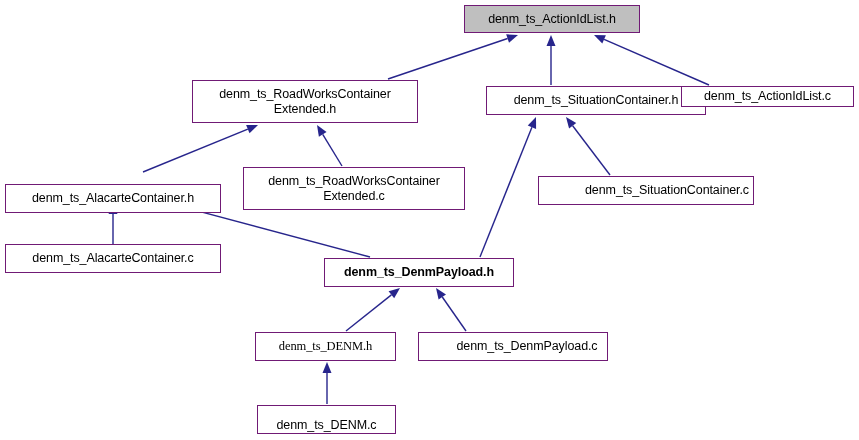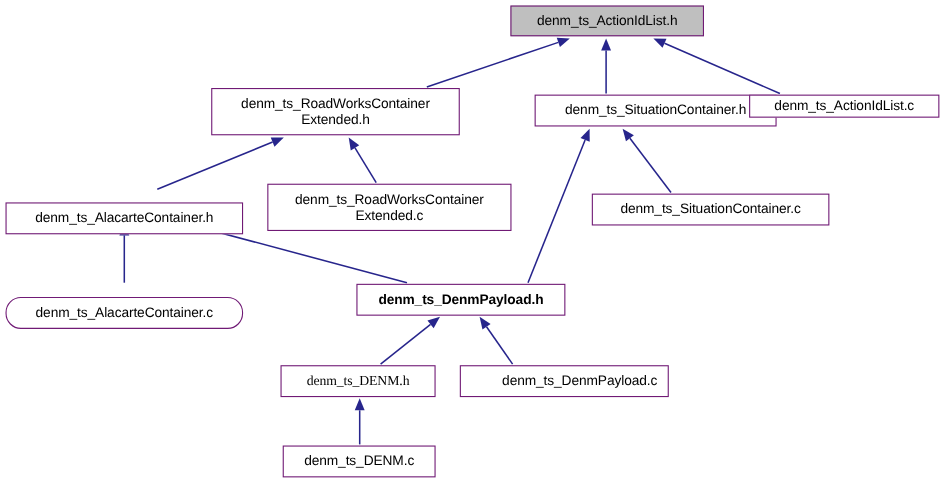--- a/index.html
+++ b/index.html
@@ -107,21 +107,21 @@
 
   <div id="node-layer">
       <div class="node highlight" style="left: 464px; top: 5px; width: 176px; height: 28px;"><span class="node-label">denm_ts_ActionIdList.h</span></div>
       <div class="node" style="left: 192px; top: 80px; width: 226px; height: 43px;"><span class="node-label">denm_ts_RoadWorksContainer
 Extended.h</span></div>
       <div class="node" style="left: 440px; top: 86px; width: 220px; height: 29px; margin-left: 46px;"><span class="node-label">denm_ts_SituationContainer.h</span></div>
       <div class="node" style="left: 681px; top: 86px; width: 173px; height: 21px;"><span class="node-label">denm_ts_ActionIdList.c</span></div>
       <div class="node" style="left: 5px; top: 184px; width: 216px; height: 29px;"><span class="node-label">denm_ts_AlacarteContainer.h</span></div>
       <div class="node" style="left: 243px; top: 167px; width: 222px; height: 43px;"><span class="node-label">denm_ts_RoadWorksContainer
 Extended.c</span></div>
-      <div class="node" style="left: 538px; top: 176px; width: 216px; height: 29px;"><span class="node-label">denm_ts_SituationContainer.c</span></div>
-      <div class="node" style="left: 5px; top: 270px; width: 216px; height: 29px; border-radius: 14px;"><span class="node-label">denm_ts_AlacarteContainer.c</span></div>
+      <div class="node" style="left: 538px; top: 176px; width: 216px; height: 29px; justify-content: flex-end;"><span class="node-label">denm_ts_SituationContainer.c</span></div>
+      <div class="node" style="left: 5px; top: 244px; width: 216px; height: 29px;"><span class="node-label">denm_ts_AlacarteContainer.c</span></div>
       <div class="node" style="left: 324px; top: 258px; width: 190px; height: 29px; font-weight: bold;"><span class="node-label">denm_ts_DenmPayload.h</span></div>
       <div class="node" style="left: 255px; top: 332px; width: 141px; height: 29px; font-family: Liberation Serif, serif;"><span class="node-label">denm_ts_DENM.h</span></div>
       <div class="node" style="left: 418px; top: 332px; width: 190px; height: 29px; padding-left: 28px;"><span class="node-label">denm_ts_DenmPayload.c</span></div>
-      <div class="node" style="left: 257px; top: 405px; width: 139px; height: 29px;"><span class="node-label">denm_ts_DENM.c</span></div>
+      <div class="node" style="left: 257px; top: 405px; width: 139px; height: 29px; align-items: flex-end;"><span class="node-label">denm_ts_DENM.c</span></div>
     </div>
 
 </div>
 
 </body></html>

